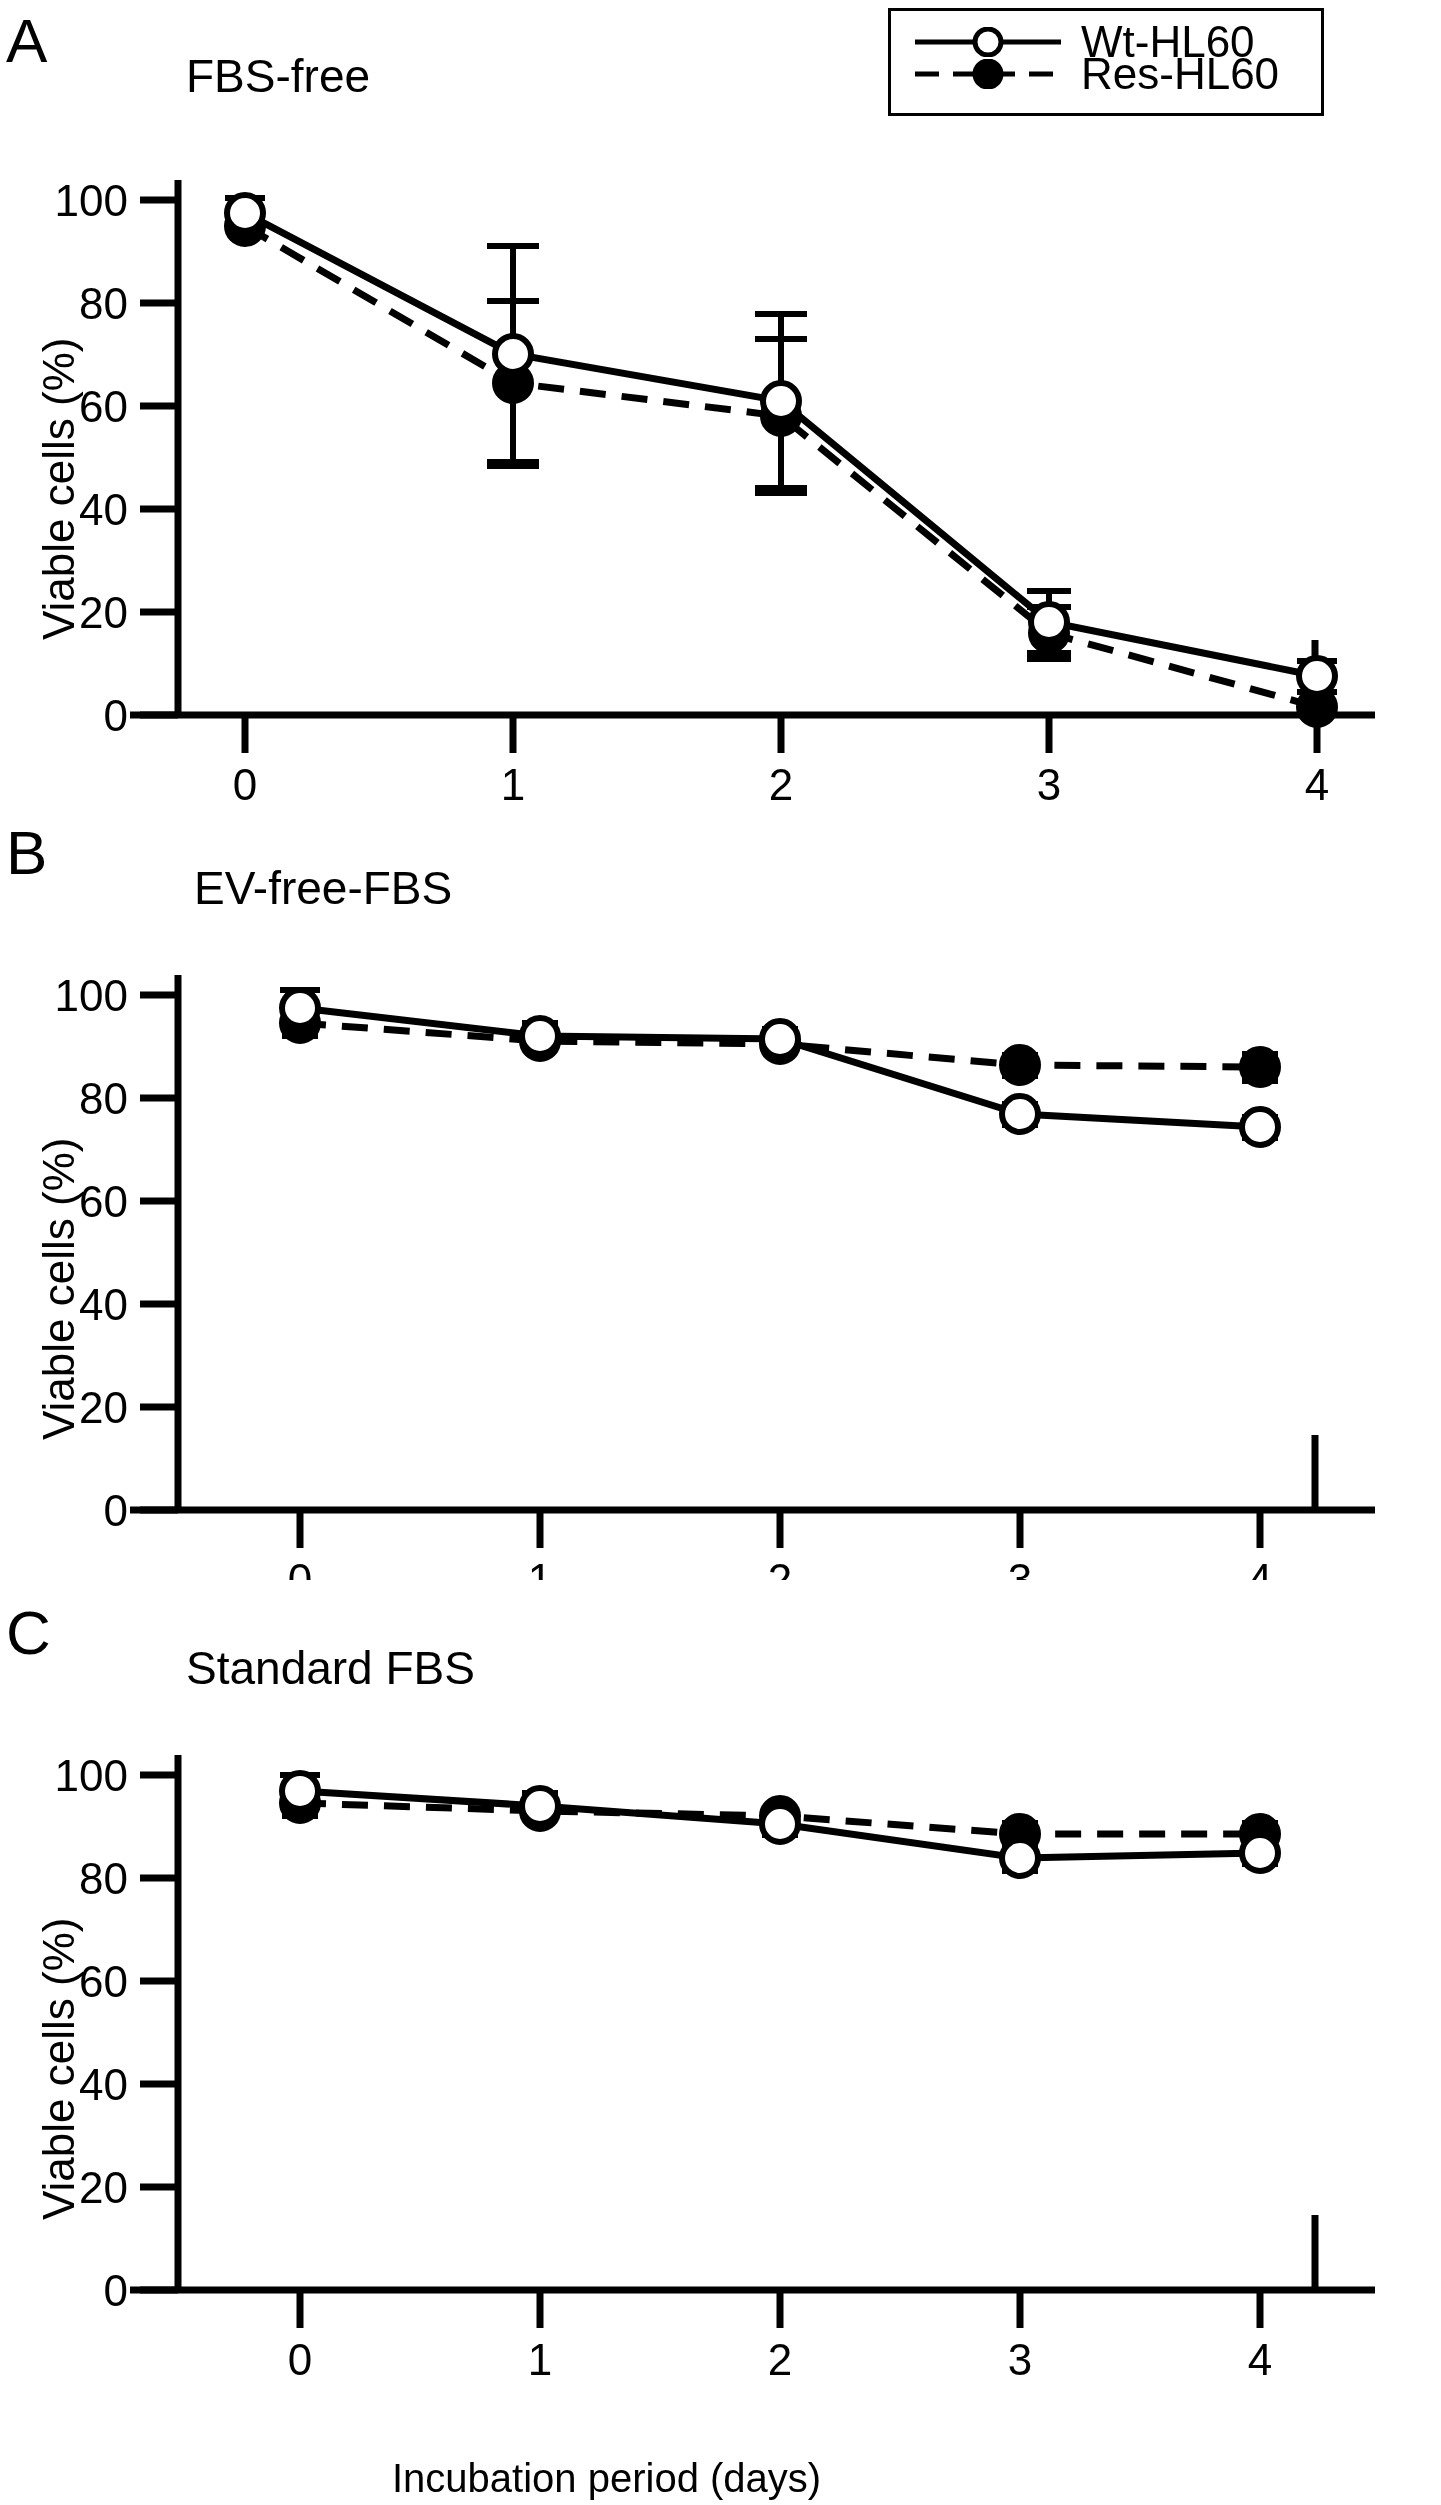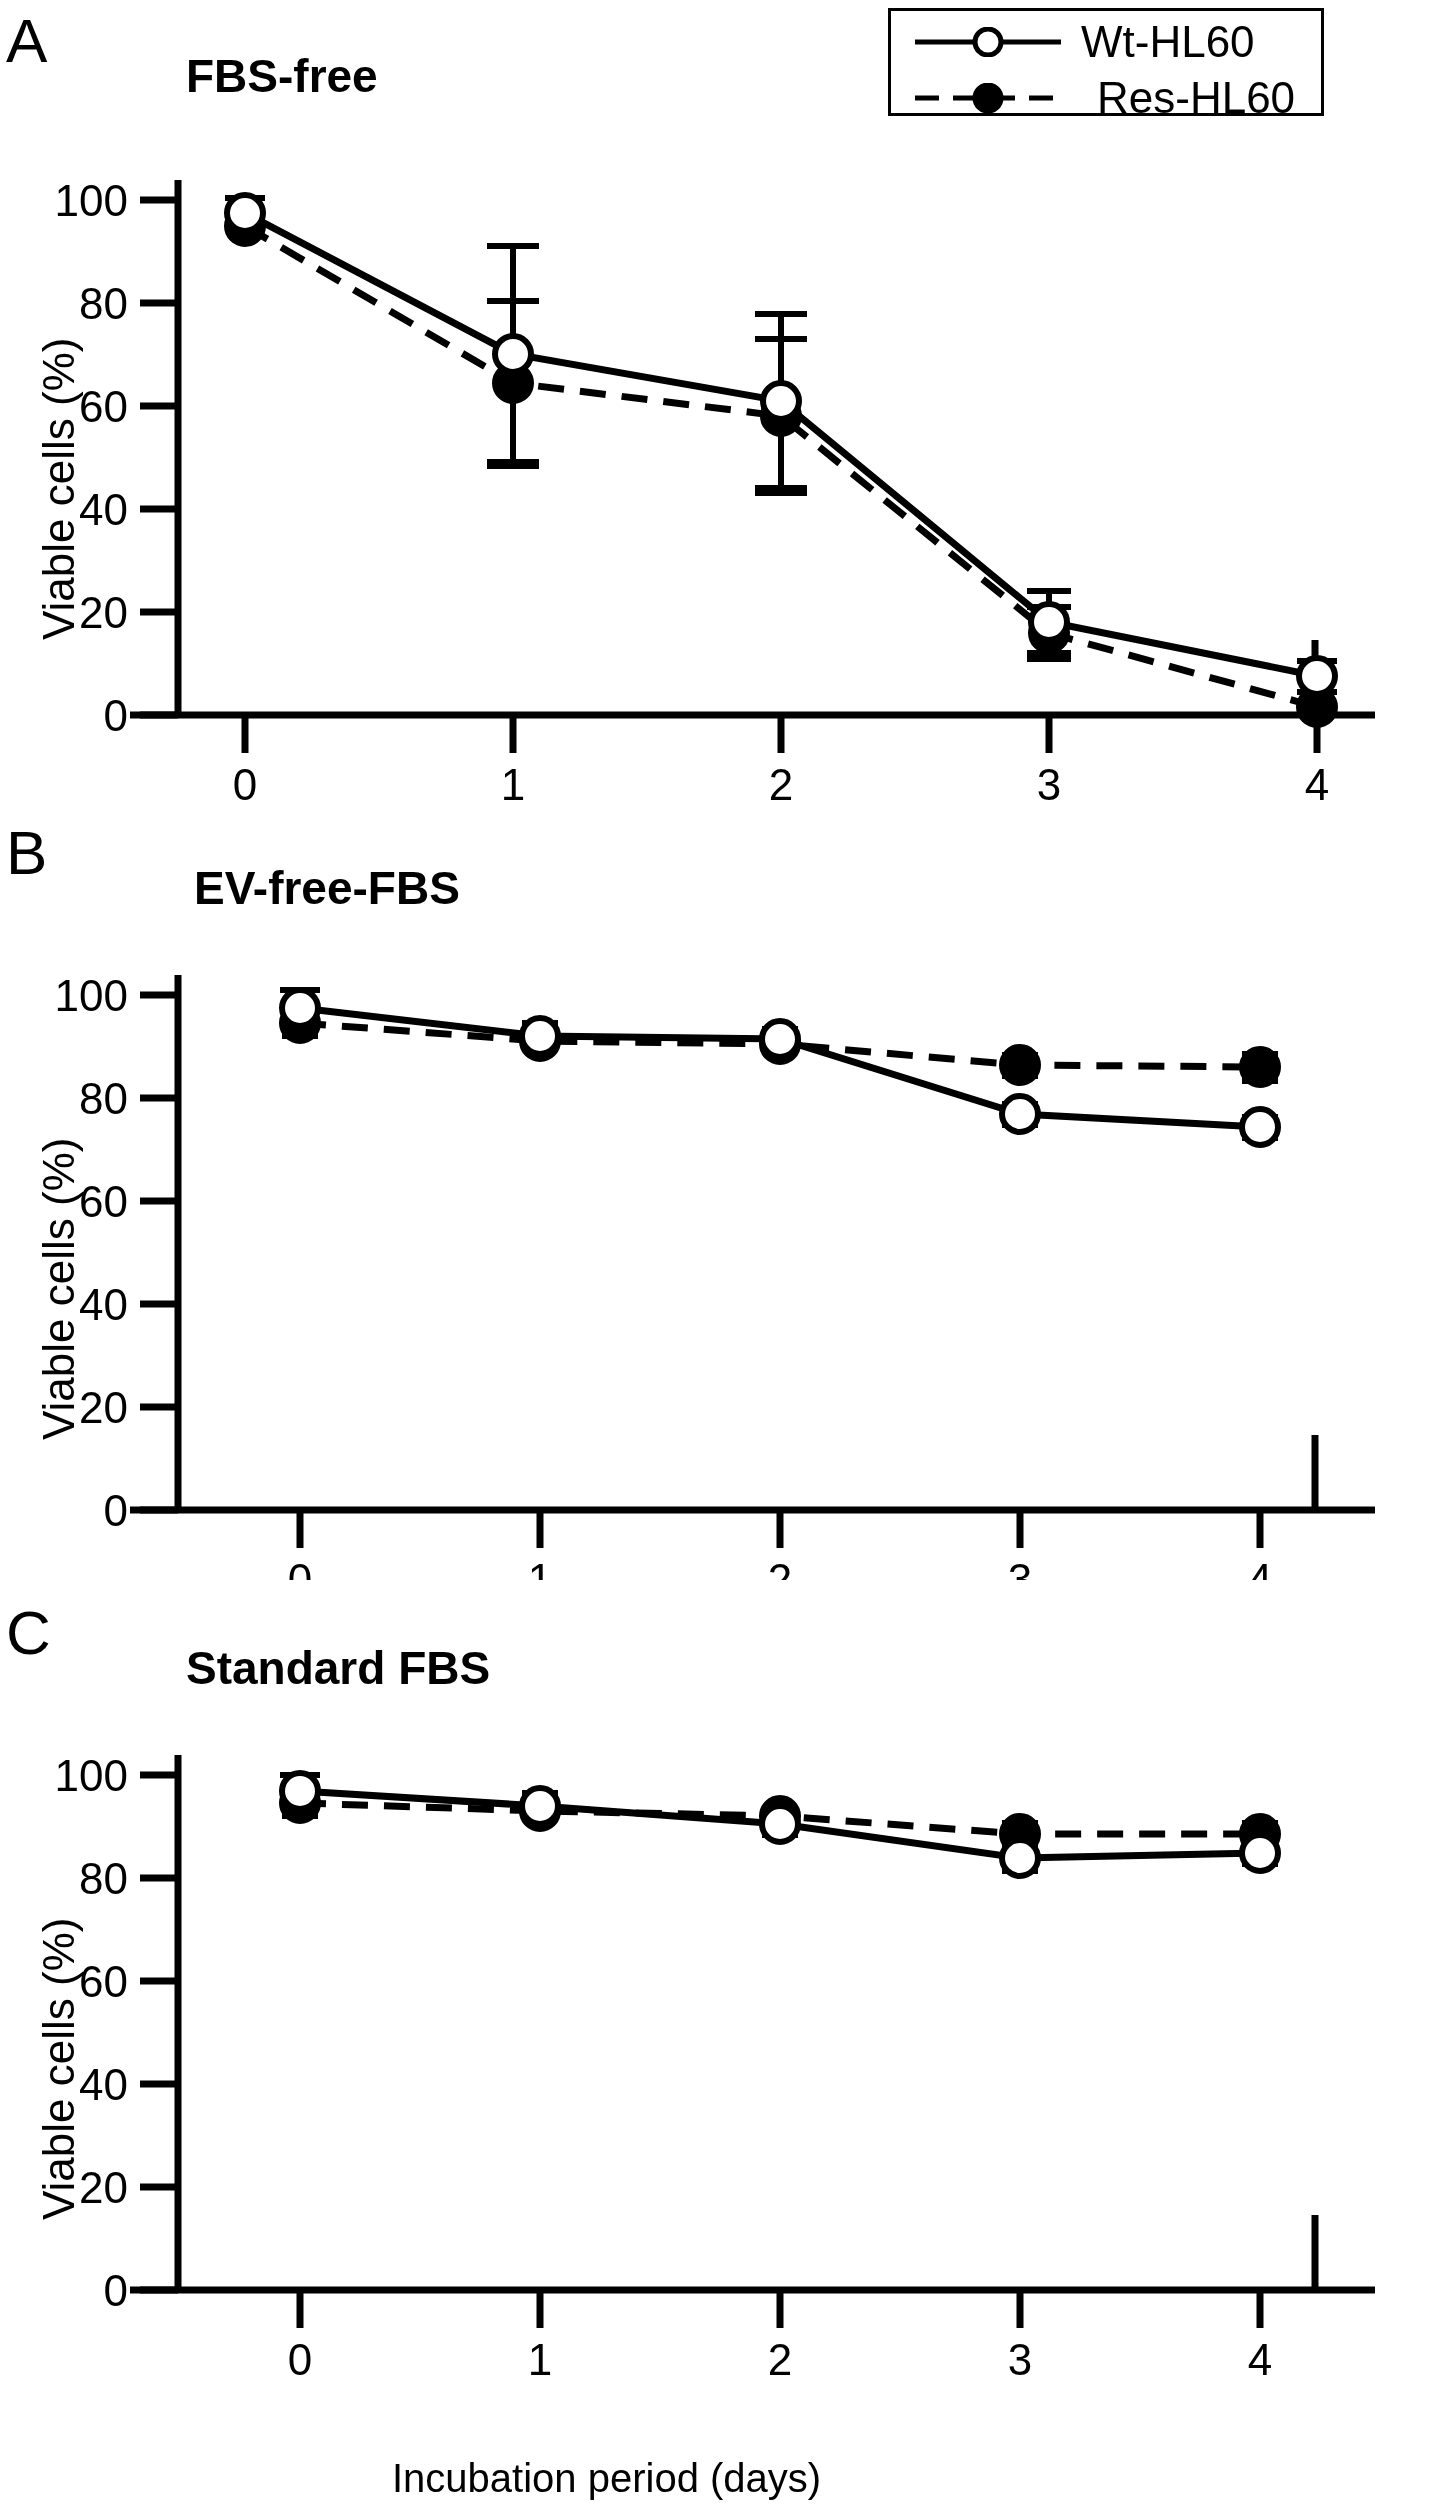--- a/index.html
+++ b/index.html
@@ -29,21 +29,21 @@
     position: absolute;
     font-size: 62px;
     line-height: 62px;
     font-weight: 400;
     color: #000;
   }
   .panel-title {
     position: absolute;
     font-size: 46px;
     line-height: 48px;
-    font-weight: 700;
+    font-weight: 400;
     color: #000;
     white-space: nowrap;
   }
   .ylabel {
     position: absolute;
     font-size: 44px;
     line-height: 46px;
     transform-origin: 0 0;
     transform: rotate(-90deg);
     white-space: nowrap;
@@ -84,21 +84,21 @@
 <div class="figure">
 
   <div class="legend-box" style="left:888px; top:8px; width:436px; height:108px;">
     <div class="legend-row" style="left:22px; top:8px; height:46px;">
       <svg width="150" height="30">
         <line x1="2" y1="15" x2="148" y2="15" stroke="#000" stroke-width="5"></line>
         <circle cx="75" cy="15" r="13" fill="#fff" stroke="#000" stroke-width="5"></circle>
       </svg>
       <span class="legend-label">Wt-HL60</span>
     </div>
-    <div class="legend-row" style="left:22px; top:64px; height:46px;gap:16px;">
+    <div class="legend-row" style="left:22px; top:40px; height:46px;">
       <svg width="150" height="30">
         <line x1="2" y1="15" x2="148" y2="15" stroke="#000" stroke-width="5" stroke-dasharray="24,14"></line>
         <circle cx="75" cy="15" r="13" fill="#000" stroke="#000" stroke-width="5"></circle>
       </svg>
       <span class="legend-label">Res-HL60</span>
     </div>
   </div>
 
   <div class="panel" style="top:0; height:800px;">
     <div class="panel-letter" style="left:6px; top:10px;">A</div>

